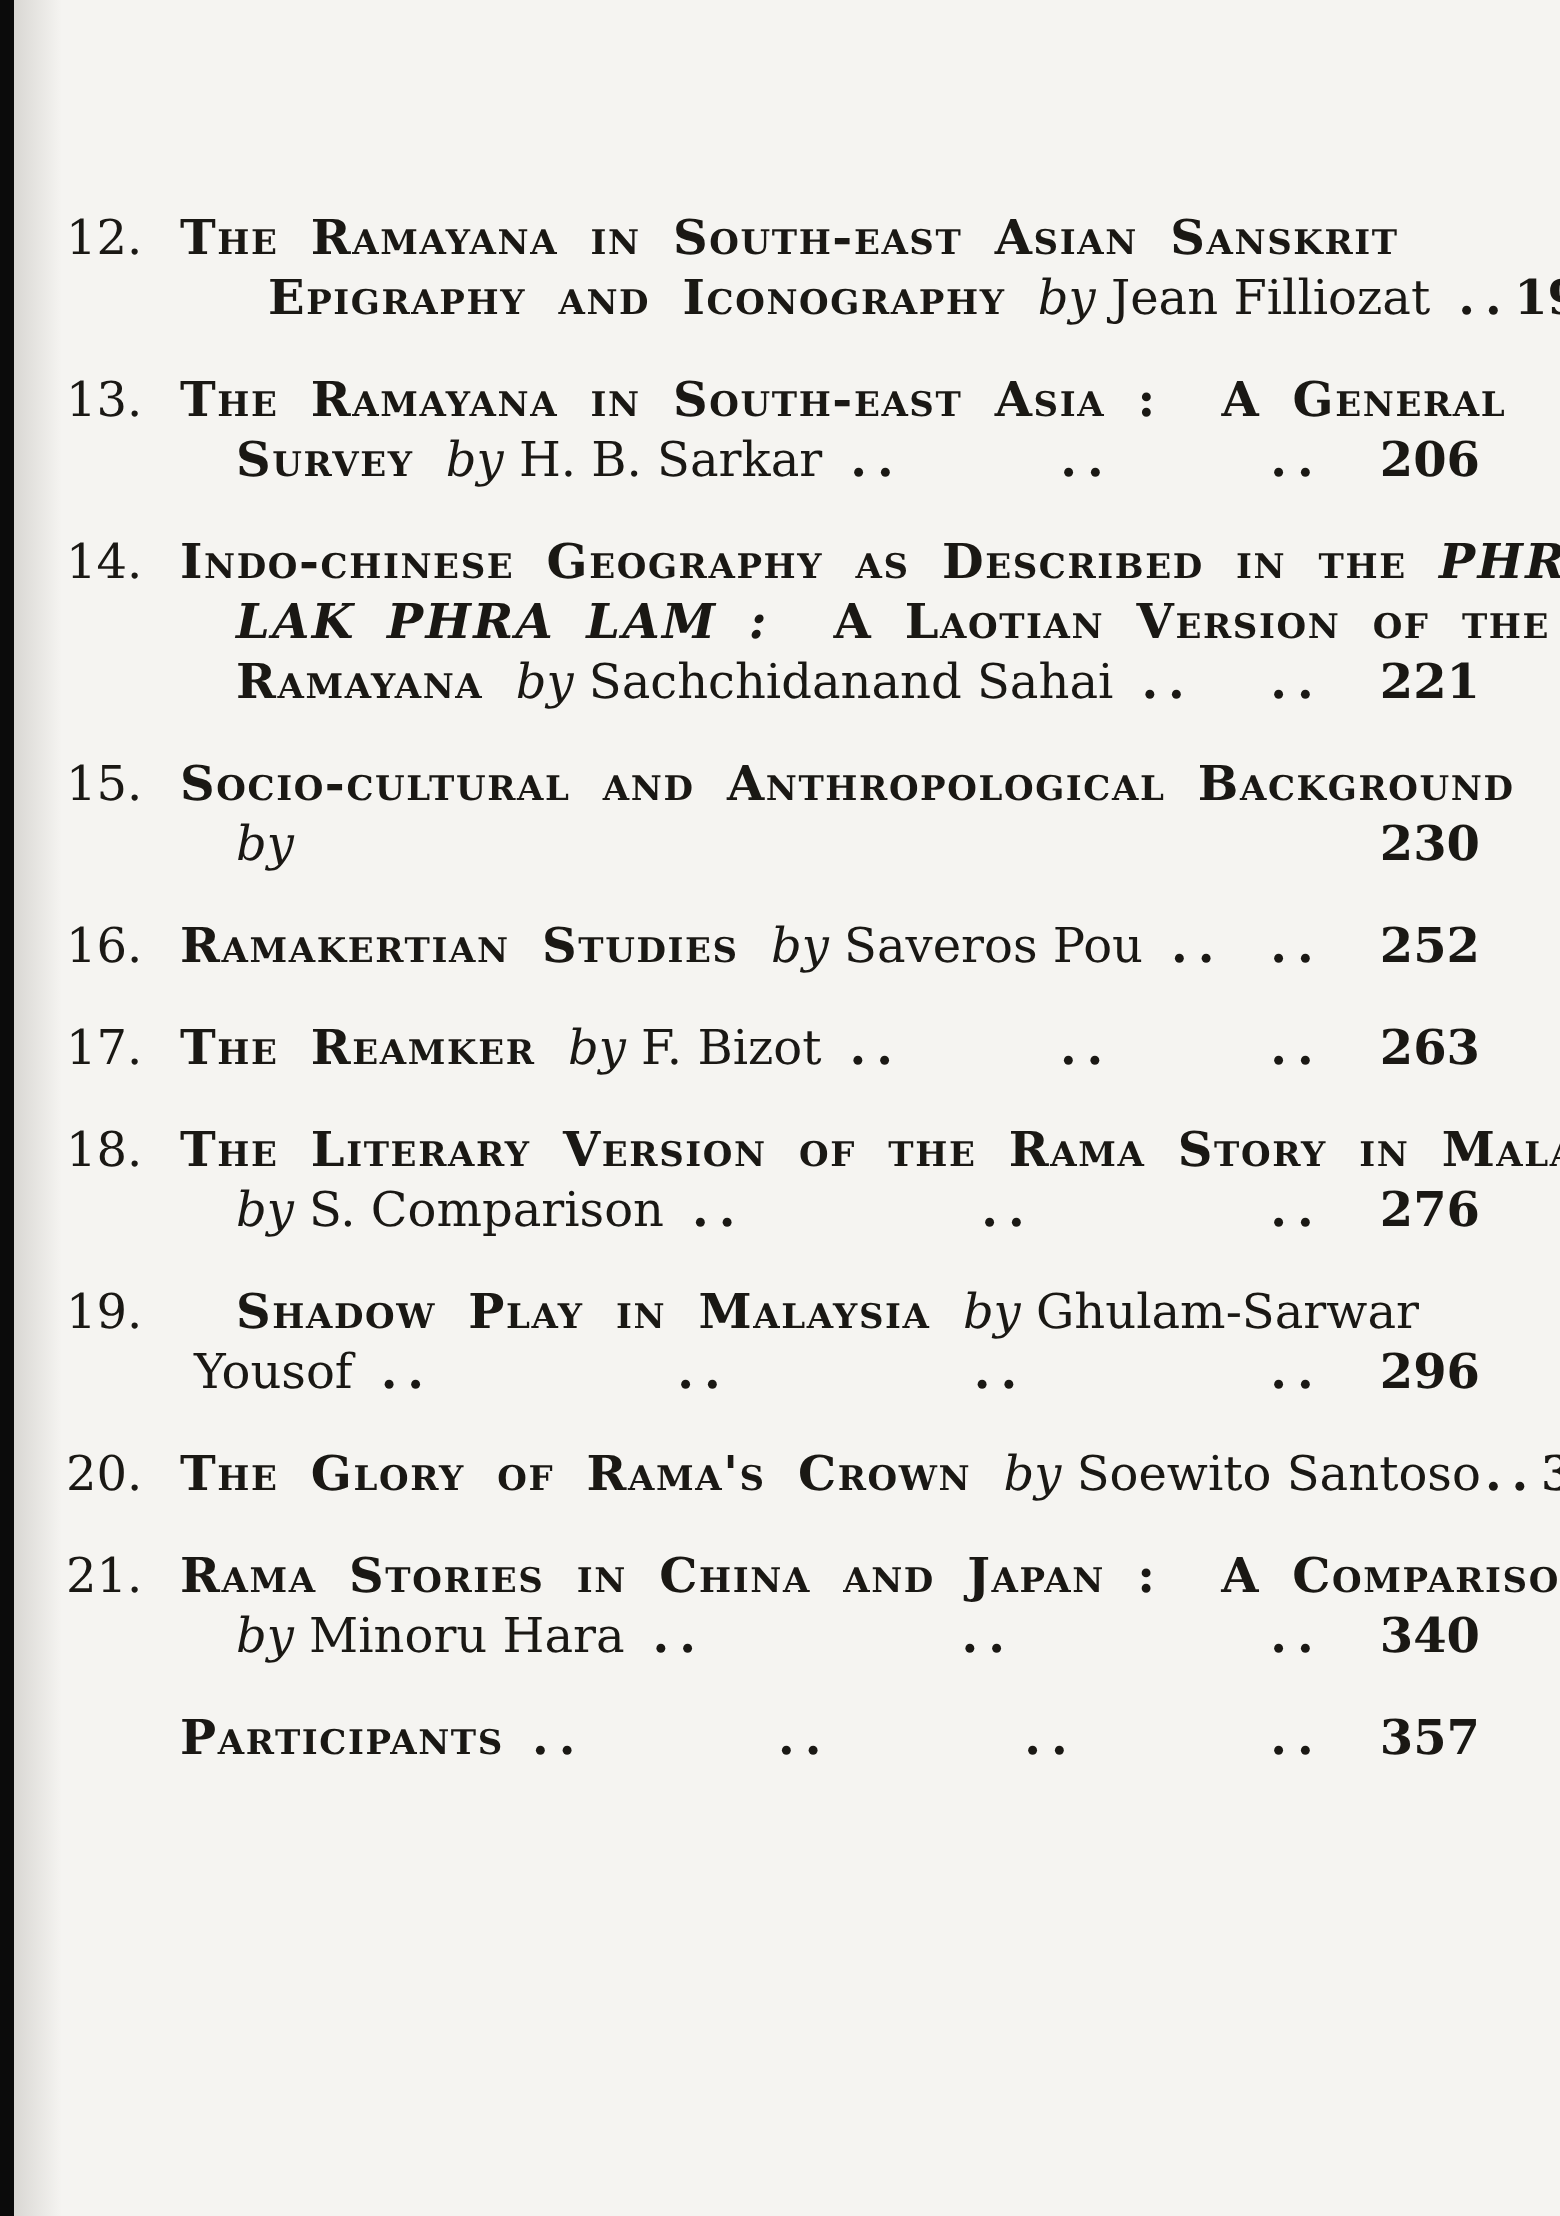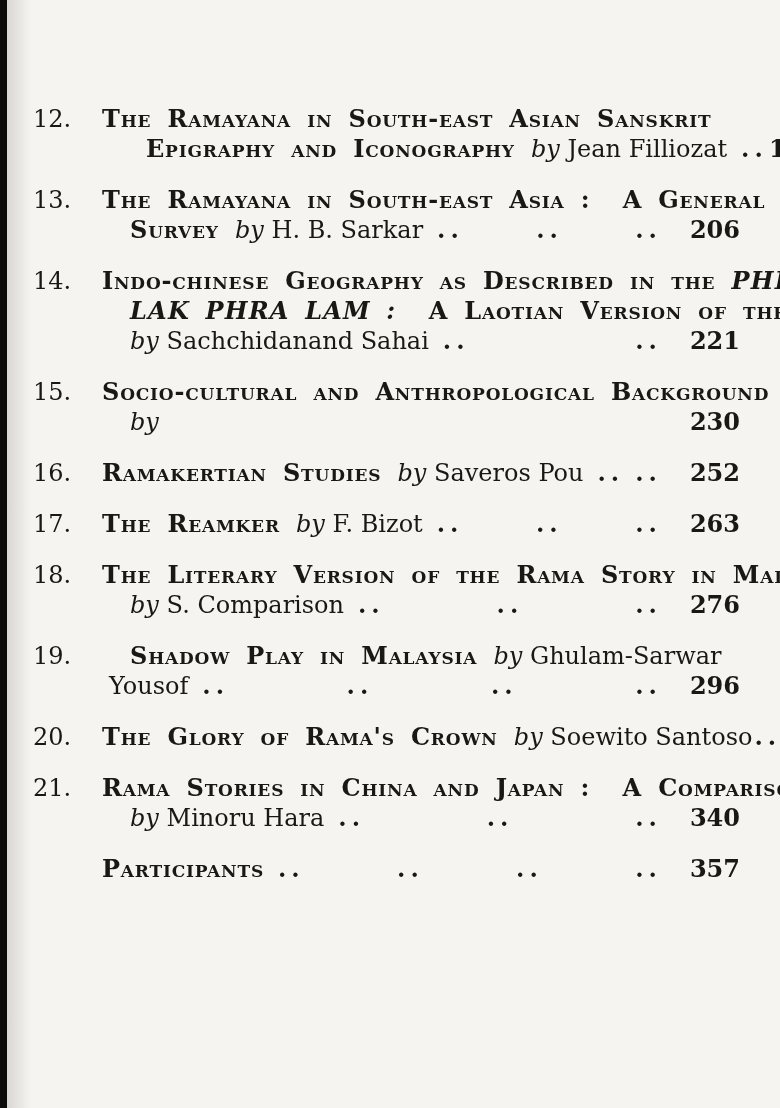--- a/index.html
+++ b/index.html
@@ -32,21 +32,20 @@
   .num {
     width: 57px; flex: 0 0 57px;
     font-weight: 400;
   }
   .body { flex: 1 1 auto; min-width: 0; }
   .line {
     display: flex;
     align-items: baseline;
     white-space: pre;
     box-sizing: border-box;
-    margin-left: 12px;
   }
   .line.fill {
     display: block;
     width: 580px;
     text-align: justify;
     text-align-last: justify;
   }
   .ind  { padding-left: 28px; }
   .ind-deep { padding-left: 44px; align-items: center; }
   .ind-shallow { padding-left: 7px; }
@@ -106,21 +105,21 @@
       <div class="line fill"><span class="sc">The Ramayana in South-east Asia :  A General</span></div>
       <div class="line ind"><span class="sc">Survey </span><span class="it">by</span><span class="rm"> H. B. Sarkar</span><span class="leaders"><span class="dots">..</span><span class="dots">..</span><span class="dots">..</span></span><span class="pg">206</span></div>
     </div>
   </div>
 
   <div class="entry">
     <div class="num">14.</div>
     <div class="body">
       <div class="line fill"><span class="sc">Indo-chinese Geography as Described in the </span><span class="itc">PHRA</span></div>
       <div class="line fill ind"><span class="itc">LAK PHRA LAM :</span><span class="sc">  A Laotian Version of the</span></div>
-      <div class="line ind"><span class="it">by</span><span class="rm"> Sachchidanand Sahai</span><span class="leaders"><span class="dots">..</span><span class="dots">..</span></span><span class="pg">221</span></div>
+      <div class="line ind"><span class="sc">Ramayana </span><span class="it">by</span><span class="rm"> Sachchidanand Sahai</span><span class="leaders"><span class="dots">..</span><span class="dots">..</span></span><span class="pg">221</span></div>
     </div>
   </div>
 
   <div class="entry">
     <div class="num">15.</div>
     <div class="body">
       <div class="line fill"><span class="sc">Socio-cultural and Anthropological Background</span></div>
       <div class="line ind"><span class="it">by</span><span class="leaders"></span><span class="pg">230</span></div>
     </div>
   </div>

